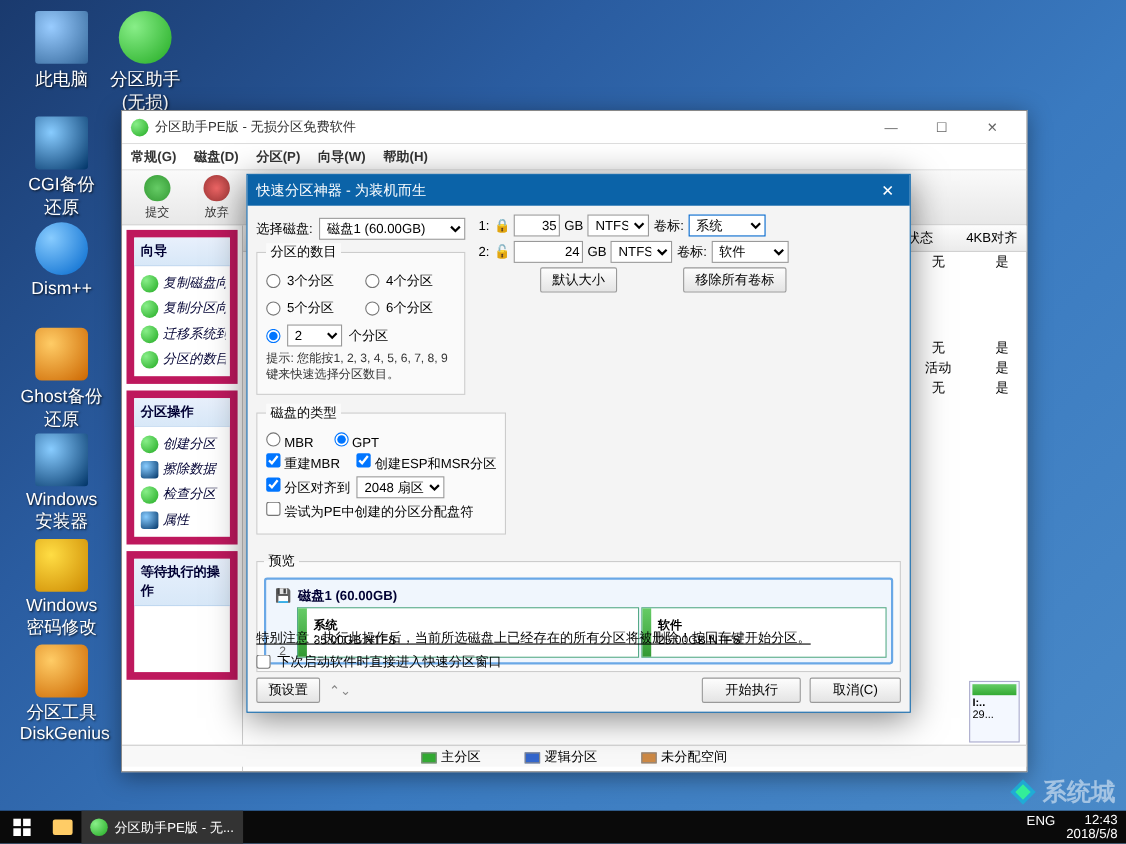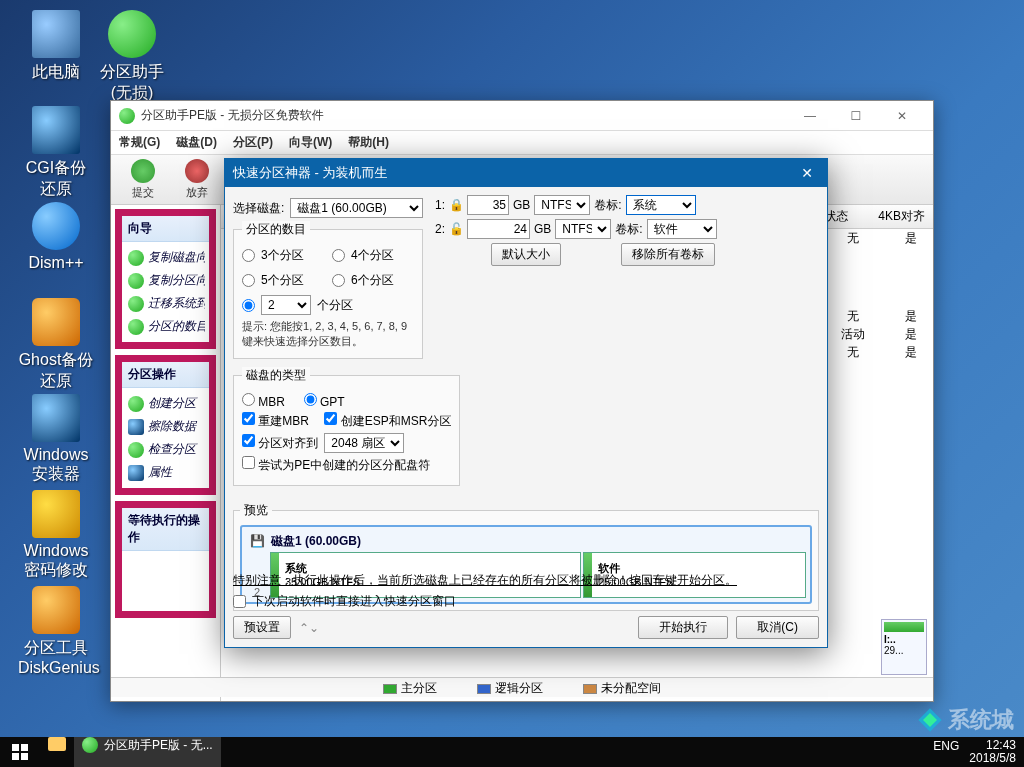--- a/index.html
+++ b/index.html
@@ -81,21 +81,21 @@
   .sep-col { width: 22px; display: flex; align-items: flex-end; justify-content: center; font-size: 11px; color: #666; }
   
   .dlg-footer { position: absolute; bottom: 8px; left: 8px; right: 8px; }
   .note { font-size: 12px; margin: 4px 0; text-decoration: underline; }
   .footer-btns { display: flex; align-items: center; gap: 8px; margin-top: 6px; }
   .footer-btns .spacer { flex: 1; }
   
   
   .taskbar { position: absolute; bottom: 0; left: 0; right: 0; height: 30px; background: #0a0a0a; display: flex; align-items: center; color: #fff; font-size: 12px; }
   .taskbar .start { width: 40px; height: 30px; display: flex; align-items: center; justify-content: center; cursor: pointer; }
-  .task-item { height: 30px; display: flex; padding: 0 8px; gap: 6px; cursor: pointer; }
+  .task-item { height: 30px; display: flex; align-items: center; padding: 0 8px; gap: 6px; cursor: pointer; }
   .task-item.active { background: #333; }
   .tray { margin-left: auto; display: flex; gap: 10px; padding: 0 8px; }
   
   
   .watermark { position: absolute; right: 10px; bottom: 32px; color: rgba(255,255,255,0.5); font-size: 22px; font-weight: bold; display: flex; align-items: center; gap: 4px; }
   .wm-icon { width: 28px; height: 28px; }
   
   
   .svg-disk { background: radial-gradient(circle at 30% 30%, #9cf, #369); border-radius: 3px; }
   .svg-green { background: radial-gradient(circle at 30% 30%, #8e8, #2a2); border-radius: 50%; }

